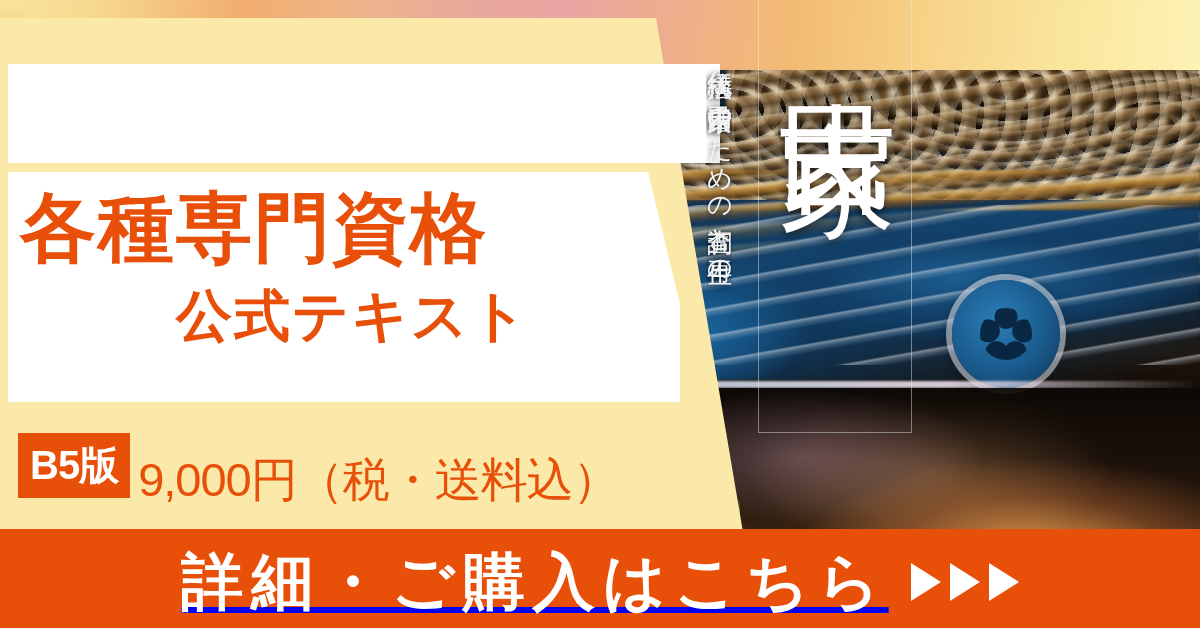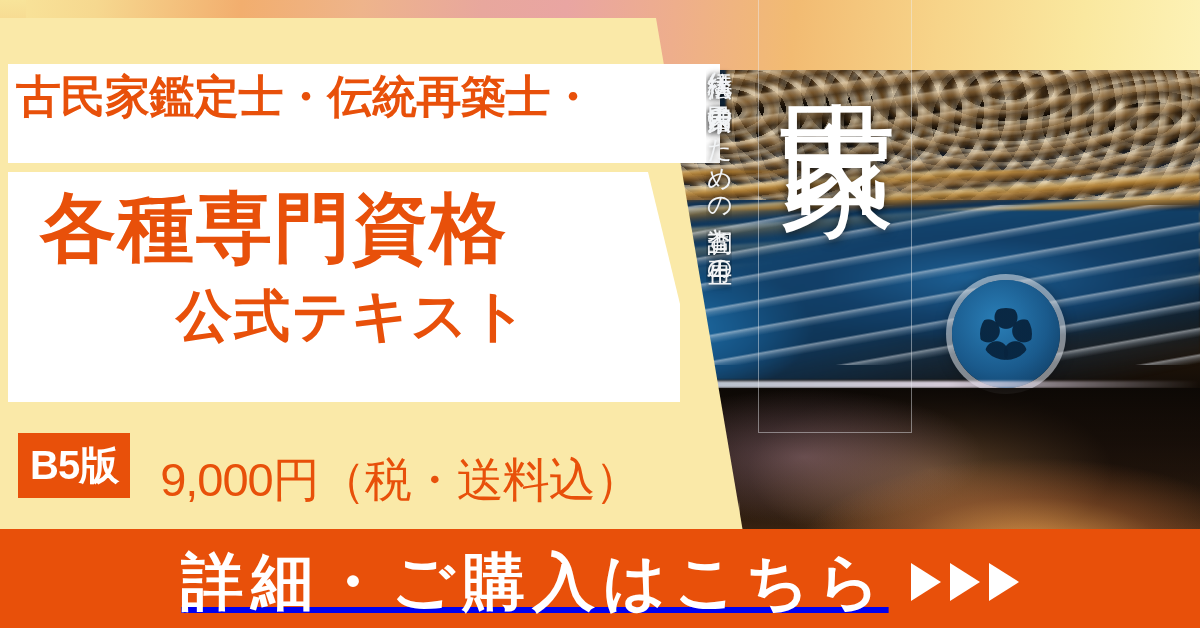--- a/index.html
+++ b/index.html
@@ -240,40 +240,39 @@
 
   .big-1 {
     position: absolute;
     left: 20px; top: 190px;
     color: #e8500a;
     font-size: 76px;
     font-weight: 700;
     letter-spacing: 2px;
     white-space: nowrap;
     line-height: 1;
-    margin-left: 20px;
   }
   .big-2 {
     position: absolute;
     left: 176px; top: 288px;
     color: #e8500a;
     font-size: 56px;
     font-weight: 700;
     letter-spacing: 2px;
     white-space: nowrap;
     line-height: 1;
   }
 
   
   .price-row {
     position: absolute;
     left: 18px; top: 428px;
     display: flex;
     align-items: center;
-    gap: 30px;
+    gap: 8px;
   }
   .size-badge {
     background: #e8500a;
     color: #ffffff;
     font-size: 40px;
     font-weight: 700;
     line-height: 1;
     padding: 12px 12px 13px 12px;
     letter-spacing: -1px;
     white-space: nowrap;
@@ -377,21 +376,20 @@
 
   <div class="warm-top"></div>
   <div class="warm-left"></div>
   <div class="warm-bottom"></div>
 
   <div class="cream-panel"></div>
 
   <div class="white-box-1"></div>
   <div class="white-box-2"></div>
 
-  <div class="line-1">古民家鑑定士・伝統再築士・</div>
 
   <div class="big-1">各種専門資格</div>
   <div class="big-2">公式テキスト</div>
 
   <div class="price-row">
     <span class="size-badge">B5版</span>
     <span class="price-text">9,000円（税・送料込）</span>
   </div>
 
   <div class="cover-frame"></div>

